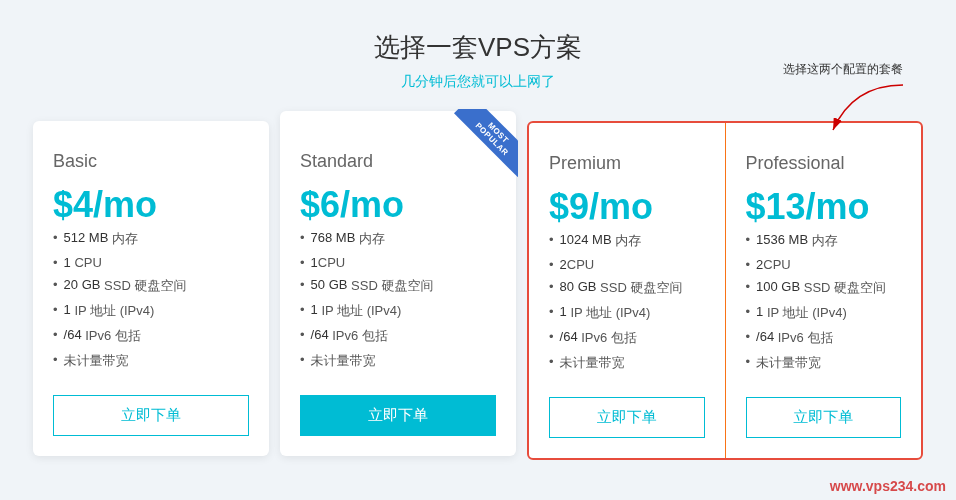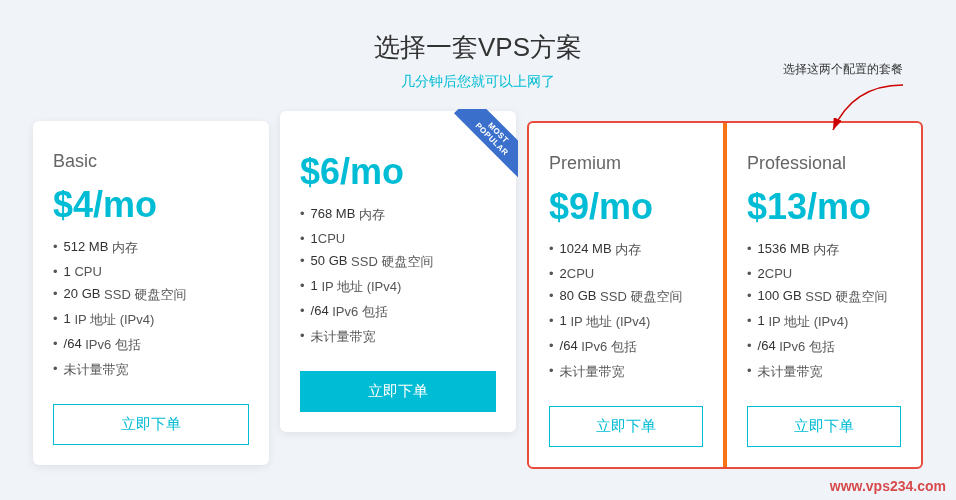--- a/index.html
+++ b/index.html
@@ -51,33 +51,33 @@
       background: #fff;
       margin: 0 5px;
       overflow: hidden;
     }
     .highlighted-pair .plan-inner {
       flex: 1;
       padding: 30px 20px 20px;
       position: relative;
     }
     .highlighted-pair .plan-inner + .plan-inner {
-      border-left: 4px solid #f97316;
+      border-left: 1px solid #f97316;
     }
     .plan-name {
       font-size: 18px;
       color: #666;
       margin-bottom: 12px;
       font-weight: 400;
     }
     .plan-price {
       font-size: 36px;
       color: #00bcd4;
       font-weight: 700;
-      margin-bottom: 13px;
+      margin-bottom: 4px;
     }
     .plan-features {
       list-style: none;
       margin-bottom: 25px;
       font-size: 13px;
       color: #555;
     }
     .plan-features li {
       margin-bottom: 7px;
       display: flex;
@@ -172,20 +172,21 @@
       <li><strong>/64</strong>&nbsp;IPv6 包括</li>
       <li>未计量带宽</li>
     </ul>
     <button class="btn-order">立即下单</button>
   </div>
 
   <div class="plan-card" style="margin-top:-10px; padding-top:40px;">
     <div class="badge-wrap">
       <div class="ribbon">MOST<br>POPULAR</div>
     </div>
+    <p class="plan-name">Standard</p>
     <p class="plan-price">$6/mo</p>
     <ul class="plan-features">
       <li><strong>768 MB</strong>&nbsp;内存</li>
       <li><strong>1</strong>CPU</li>
       <li><strong>50 GB</strong>&nbsp;SSD 硬盘空间</li>
       <li><strong>1</strong>&nbsp;IP 地址 (IPv4)</li>
       <li><strong>/64</strong>&nbsp;IPv6 包括</li>
       <li>未计量带宽</li>
     </ul>
     <button class="btn-order primary">立即下单</button>

